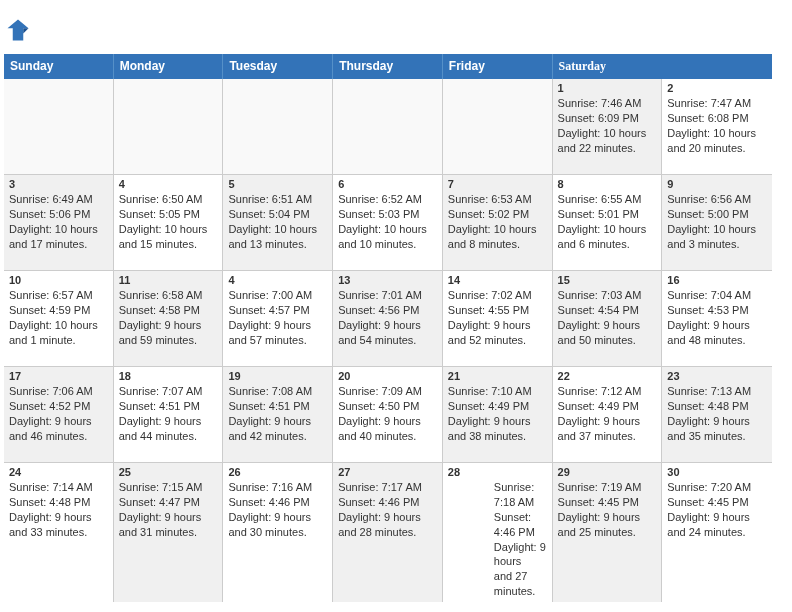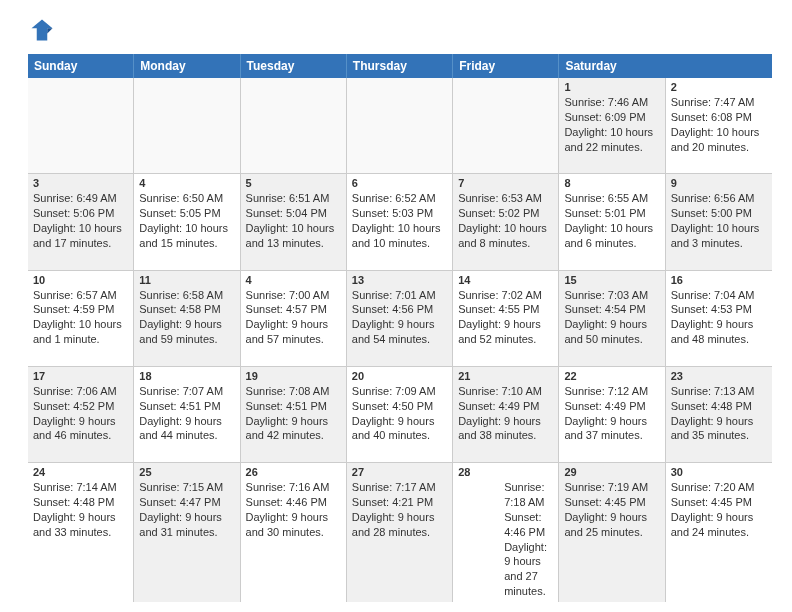--- a/index.html
+++ b/index.html
@@ -6,21 +6,21 @@
     body {
       font-family: Arial, sans-serif;
       background: #fff;
       width: 792px;
       height: 612px;
       overflow: hidden;
     }
     .page {
       width: 792px;
       height: 612px;
-      padding: 16px 20px 10px 28px;
+      padding: 16px 20px 10px 4px;
       display: flex;
       flex-direction: column;
     }
     .header {
       display: flex;
       justify-content: space-between;
       align-items: flex-start;
       margin-bottom: 10px;
     }
     .logo {
@@ -72,21 +72,21 @@
       background: #3373b8;
     }
     .cal-header-cell {
       color: #fff;
       font-weight: bold;
       font-size: 12px;
       padding: 5px 6px;
       border-right: 1px solid #5590c8;
       text-align: left;
     }
-    .cal-header-cell:last-child { border-right: none; }
+    .cal-header-cell:last-child { border-right: none; font-family: Liberation Serif, serif; }
     .cal-body {
       display: flex;
       flex-direction: column;
       flex: 1;
     }
     .cal-row {
       display: grid;
       grid-template-columns: repeat(7, 1fr);
       flex: 1;
       border-bottom: 1px solid #ccc;
@@ -339,21 +339,21 @@
           <div class="cal-cell">
             <span class="day-num">26</span>
             <div class="cell-text" style="white-space: pre-line;">Sunrise: 7:16 AM
 Sunset: 4:46 PM
 Daylight: 9 hours
 and 30 minutes.</div>
           </div>
           <div class="cal-cell shade">
             <span class="day-num">27</span>
             <div class="cell-text" style="white-space: pre-line;">Sunrise: 7:17 AM
-Sunset: 4:21 PM
+Sunset: 4:46 PM
 Daylight: 9 hours
 and 28 minutes.</div>
           </div>
           <div class="cal-cell">
             <span class="day-num">28</span>
             <div class="cell-text" style="white-space: pre-line; margin-left: 46px;">Sunrise: 7:18 AM
 Sunset: 4:46 PM
 Daylight: 9 hours
 and 27 minutes.</div>
           </div>

